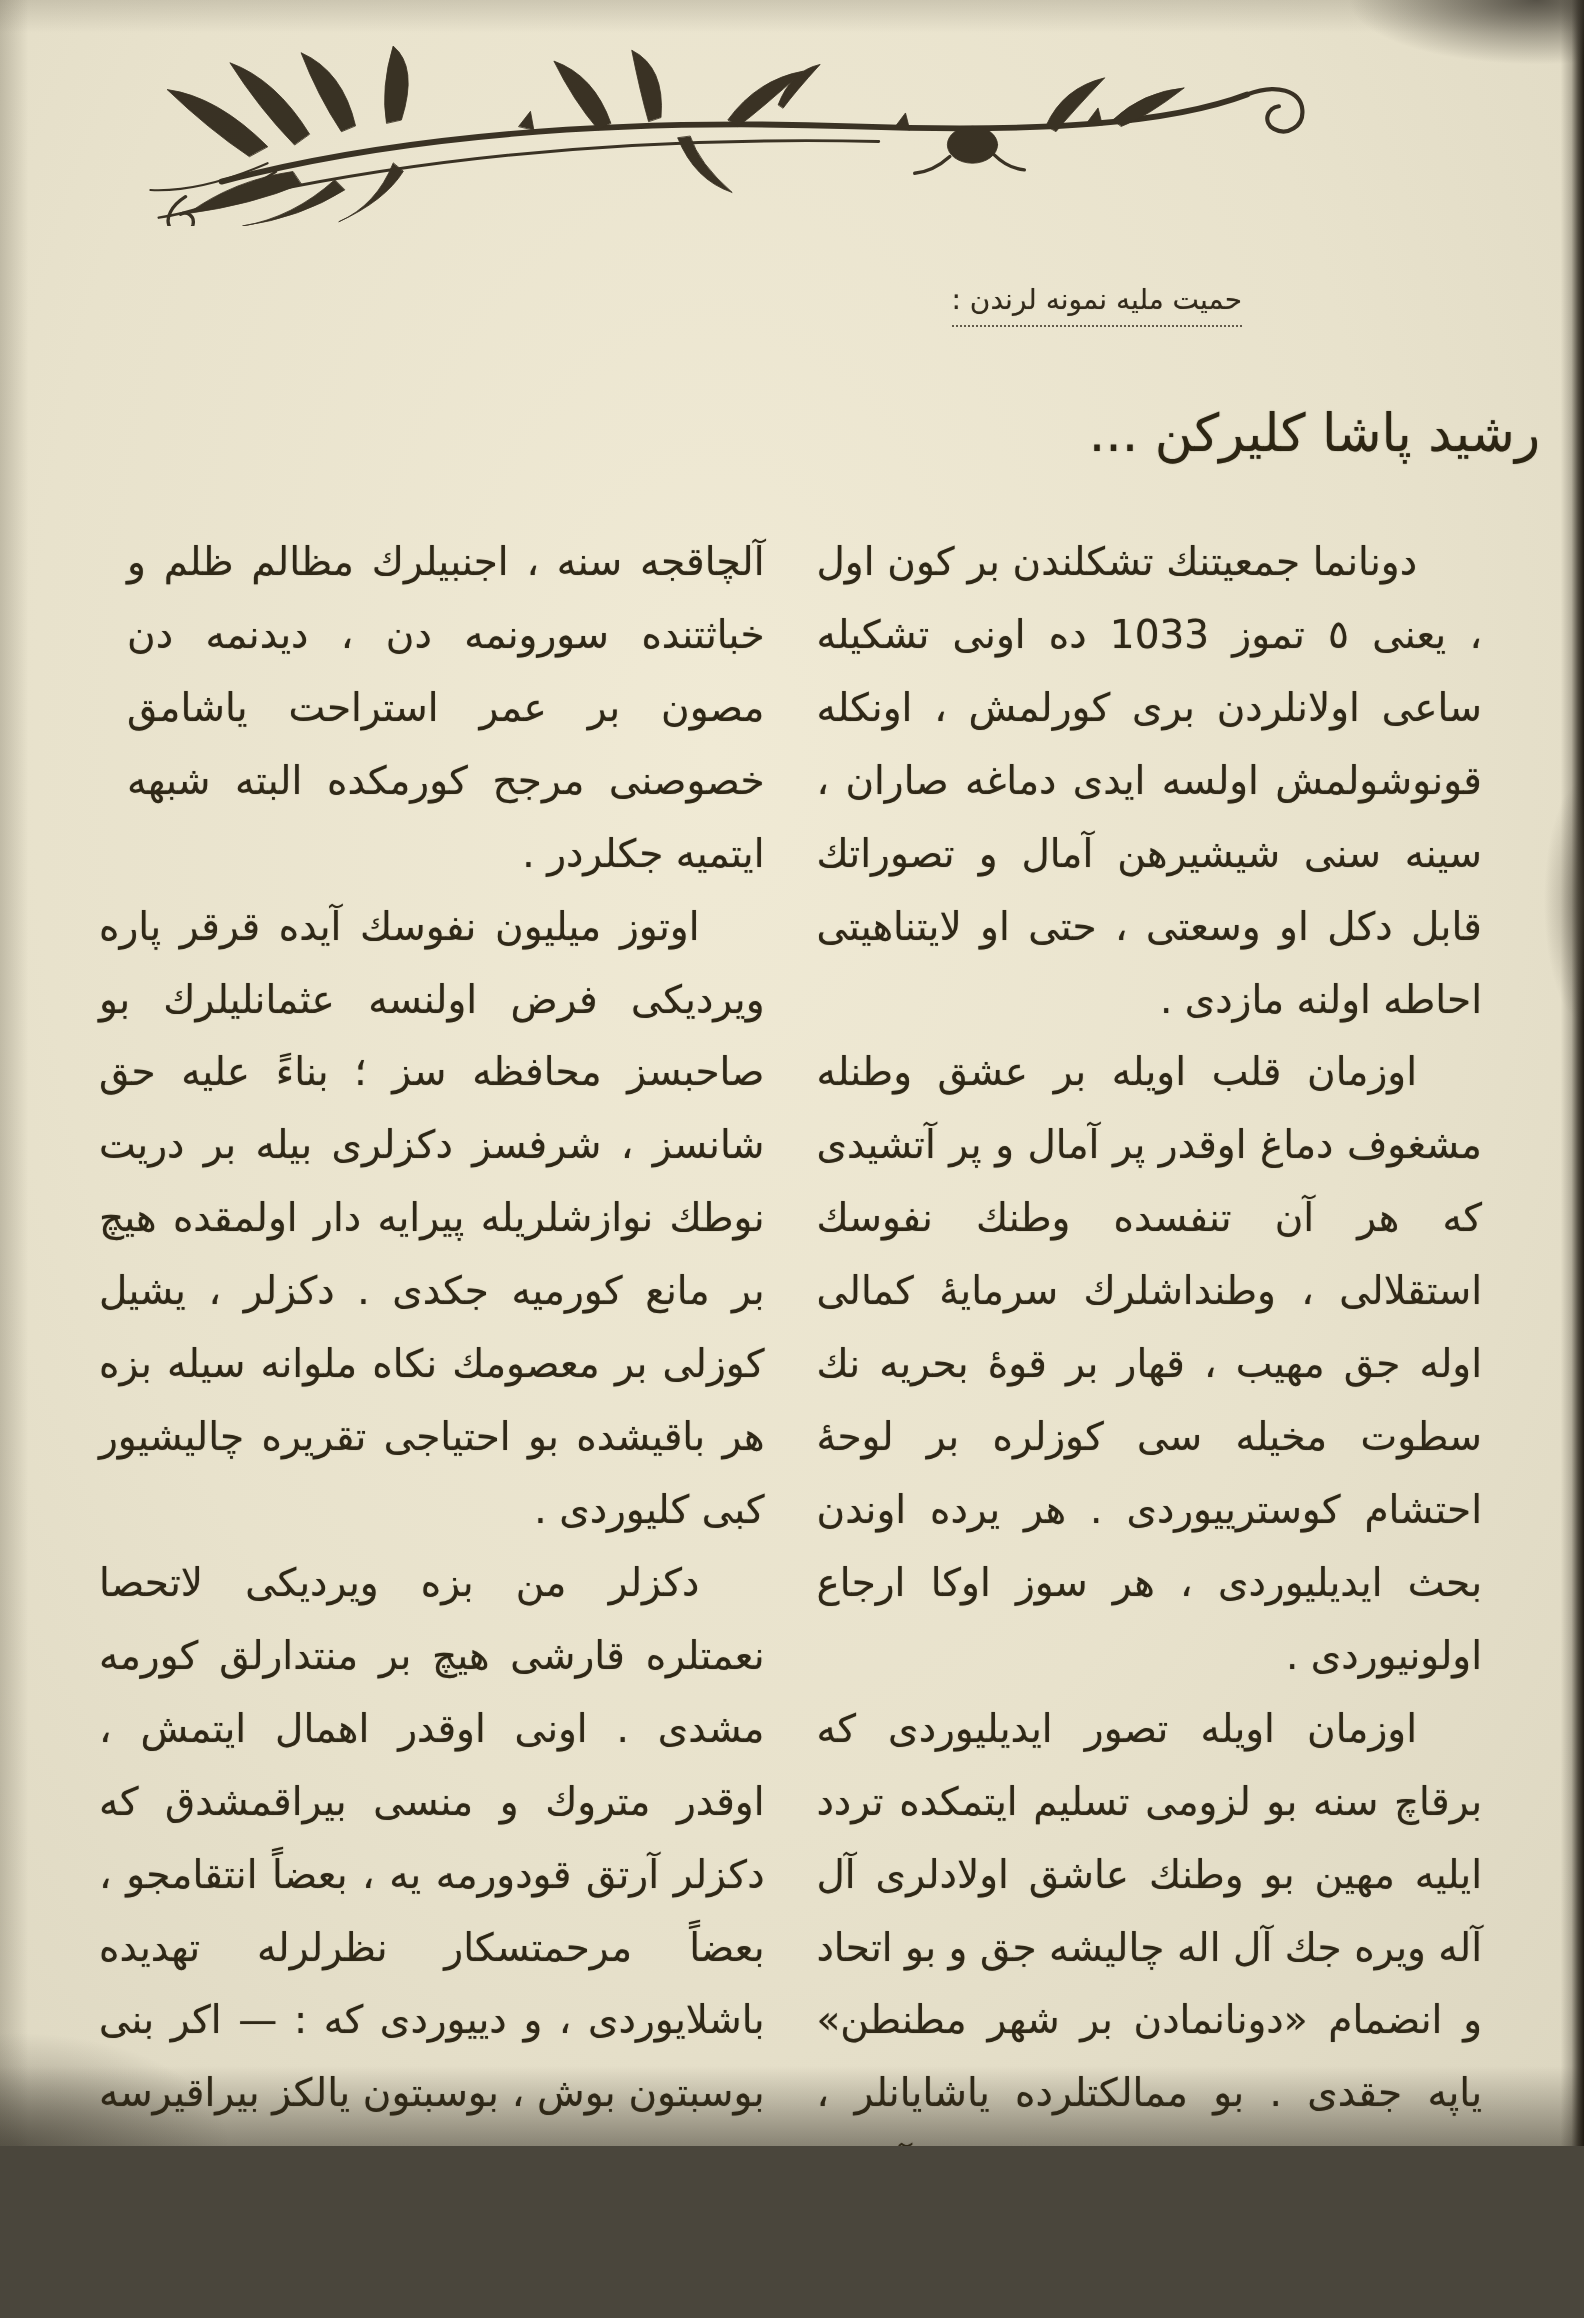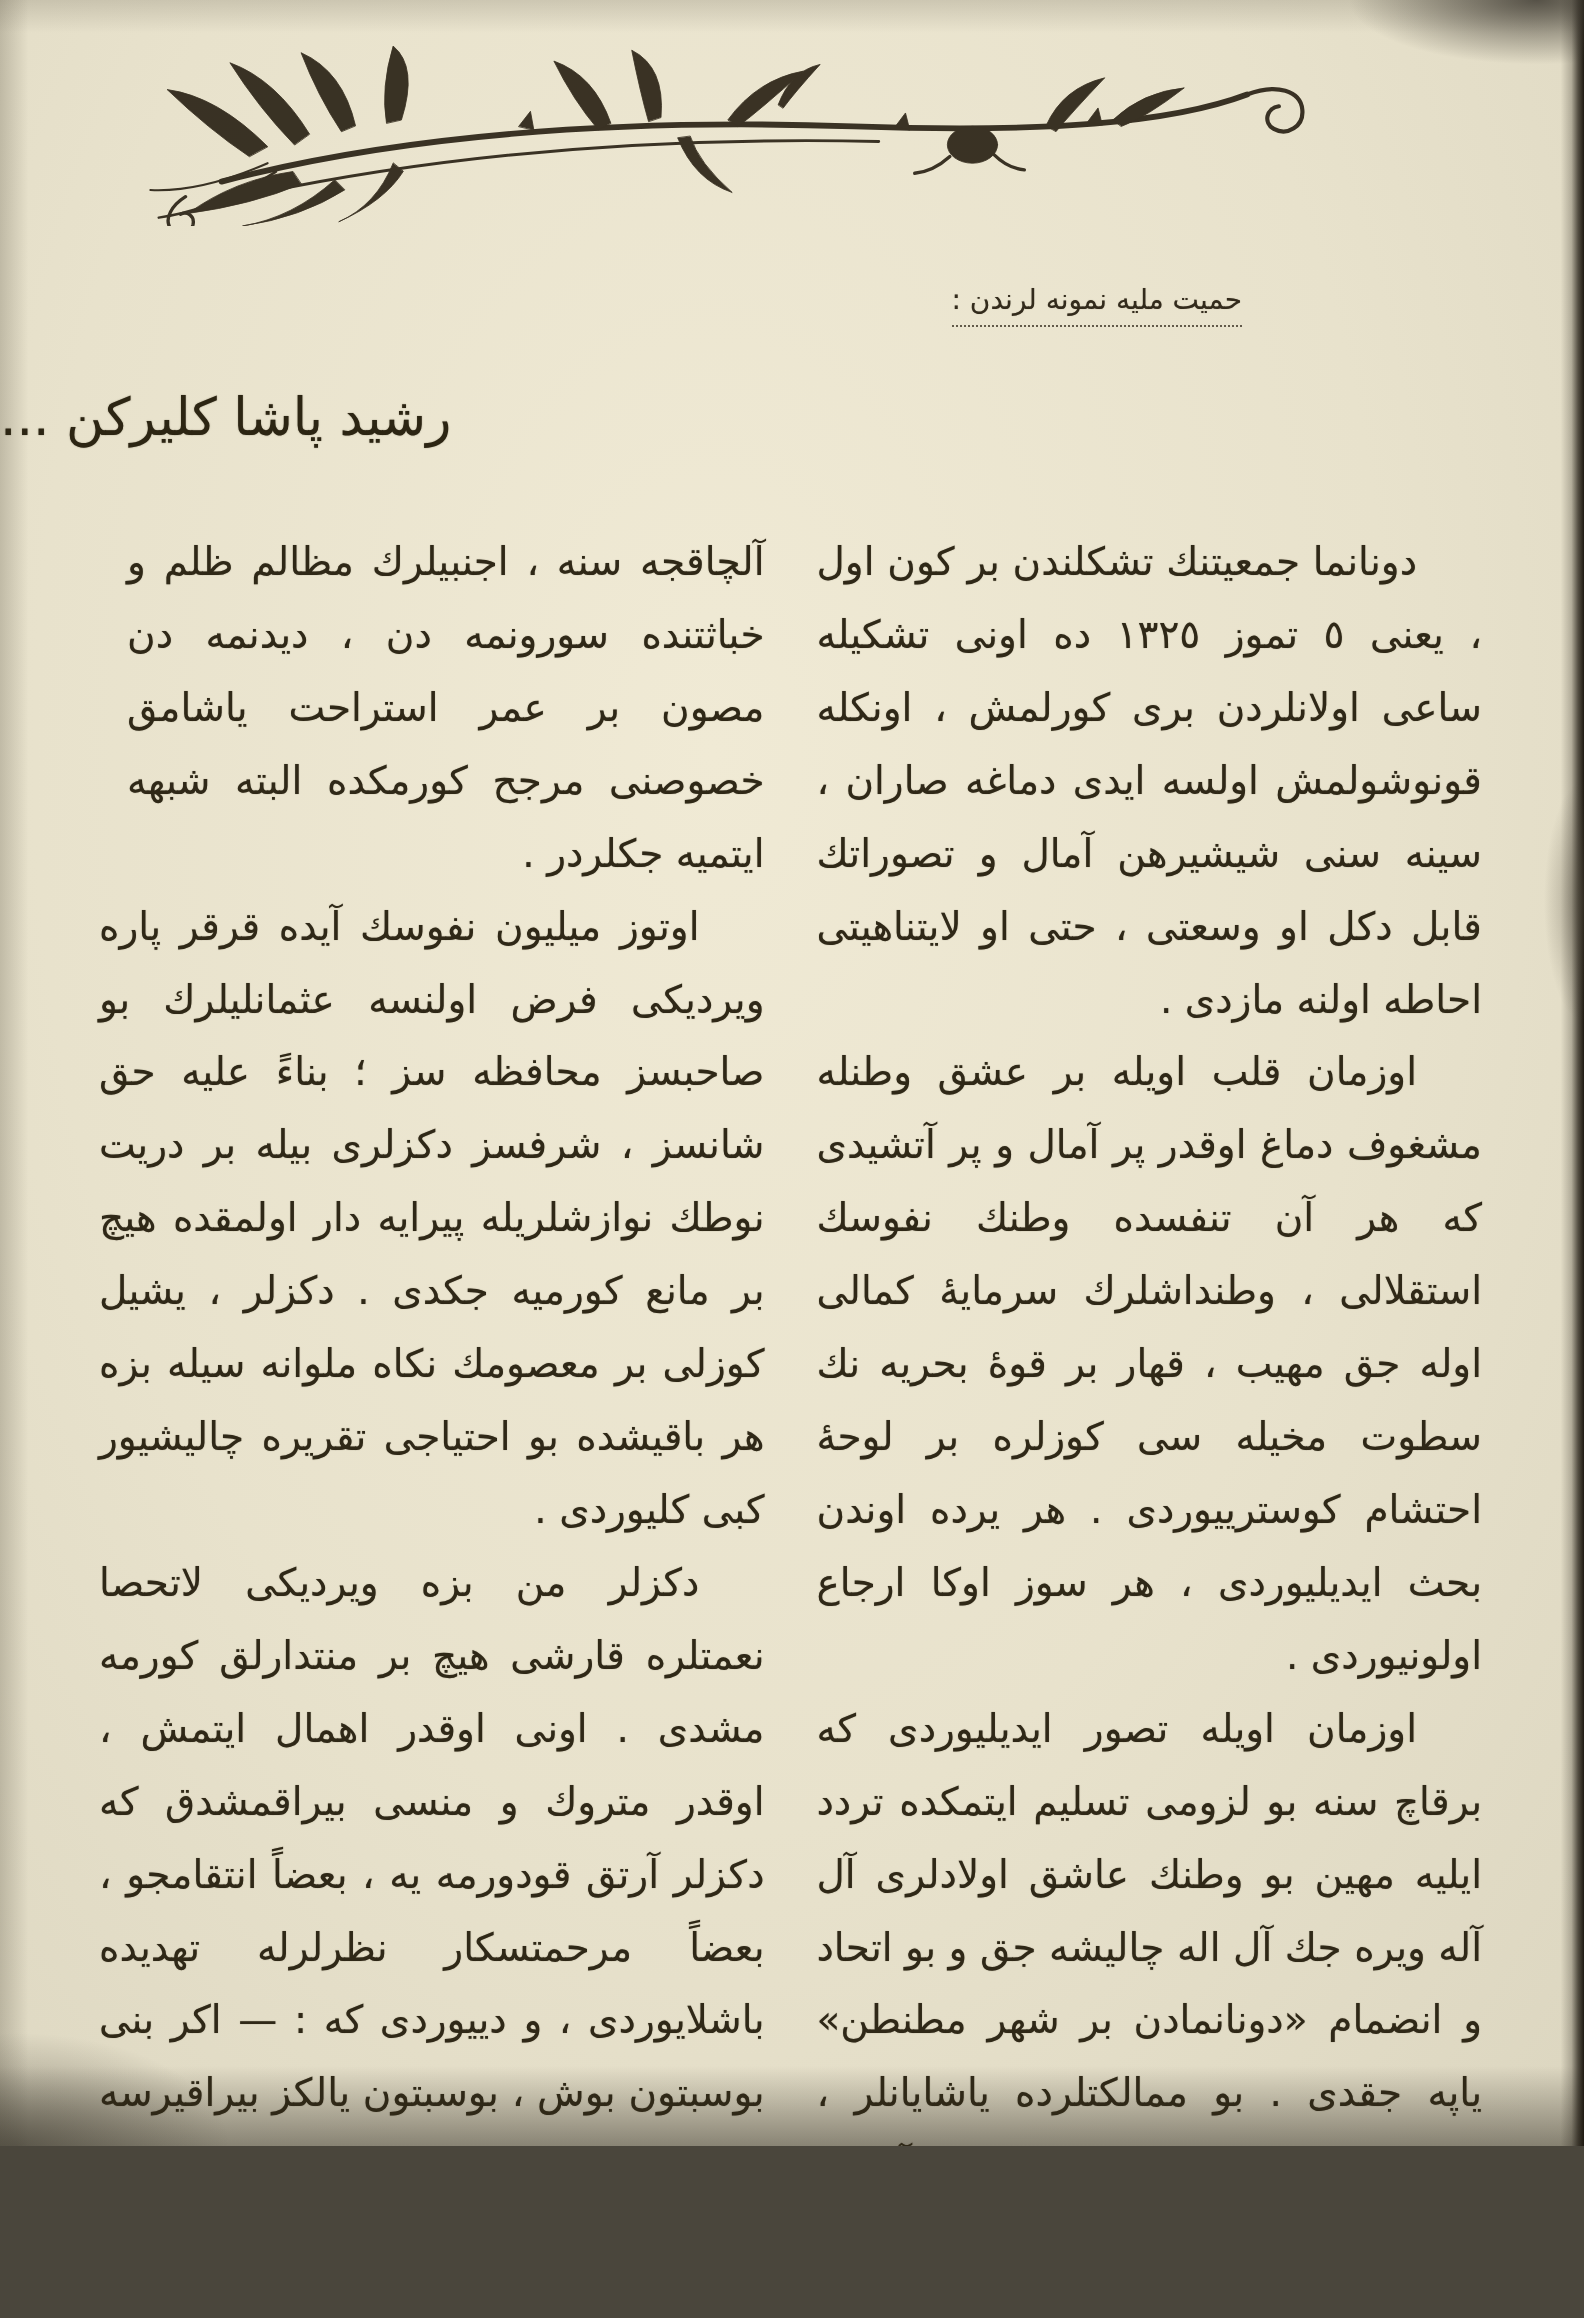--- a/index.html
+++ b/index.html
@@ -28,21 +28,21 @@
     position:absolute;top:283px;right:342px;
     direction:rtl;unicode-bidi:isolate;
     font-size:28px;line-height:1.2;
     color:#332b1c;
     padding-bottom:8.4px;
     border-bottom:2.5px dotted rgba(74,66,50,0.85);
     text-shadow:0 0 0.8px rgba(47,40,24,.45);
   }
   .title{
     position:absolute;top:387px;left:0;width:1524px;
-    margin:0;text-align:left;
+    margin:16px;text-align:right;
     direction:rtl;unicode-bidi:isolate;
     font-size:52px;font-weight:normal;
     color:#2c2513;
     text-shadow:0 0 1.3px rgba(44,37,19,.55);
   }
   .columns{
     position:absolute;top:526px;left:99px;right:102px;
     display:flex;direction:rtl;gap:52px;
   }
   .col{
@@ -102,21 +102,21 @@
     </g>
   </svg>
 
   <div class="category">حميت مليه نمونه لرندن :</div>
 
   <h1 class="title">رشيد پاشا كليركن ...</h1>
 
   <div class="columns">
 
     <div class="col">
-      <p>دونانما جمعيتنك تشكلندن بر كون اول ، يعنى ٥ تموز ١٣٢٥ ده اونى تشكيله ساعى اولانلردن برى كورلمش ، اونكله قونوشولمش اولسه ايدى دماغه صاران ، سينه سنى شيشيرهن آمال و تصوراتك قابل دكل او وسعتى ، حتى او لايتناهيتى احاطه اولنه مازدى .</p>
+      <p>دونانما جمعيتنك تشكلندن بر كون اول ، يعنى ٥ تموز 1033 ده اونى تشكيله ساعى اولانلردن برى كورلمش ، اونكله قونوشولمش اولسه ايدى دماغه صاران ، سينه سنى شيشيرهن آمال و تصوراتك قابل دكل او وسعتى ، حتى او لايتناهيتى احاطه اولنه مازدى .</p>
       <p>اوزمان قلب اويله بر عشق وطنله مشغوف دماغ اوقدر پر آمال و پر آتشيدى كه هر آن تنفسده وطنك نفوسك استقلالى ، وطنداشلرك سرمايهٔ كمالى اوله جق مهيب ، قهار بر قوهٔ بحريه نك سطوت مخيله سى كوزلره بر لوحهٔ احتشام كوسترييوردى . هر يرده اوندن بحث ايديليوردى ، هر سوز اوكا ارجاع اولونيوردى .</p>
       <p>اوزمان اويله تصور ايديليوردى كه برقاچ سنه بو لزومى تسليم ايتمكده تردد ايليه مهين بو وطنك عاشق اولادلرى آل آله ويره جك آل اله چاليشه جق و بو اتحاد و انضمام «دونانمادن بر شهر مطنطن» ياپه جقدى . بو ممالكتلرده ياشايانلر ، قازانانلر بوتون قازانجنى قات قات آرتيره جق ، وطنى دشمن پنچه لرندن ، يابانجى تعرضلرندن قوريوب بويله مدهش بر احتمال ايله محو و هبا اوله جق ناموسنى ، ثروتى حفظ و حراست ايليه جك قوى ، مهيب قلعه لرك دامان آسوده كيسنده هر انديشهٔ آتيدن بعيد ، ناموسزجه سنه ،</p>
     </div>
 
     <div class="col">
       <p class="no-indent">آلچاقجه سنه ، اجنبيلرك مظالم ظلم و خباثتنده سورونمه دن ، ديدنمه دن مصون بر عمر استراحت ياشامق خصوصنى مرجح كورمكده البته شبهه ايتميه جكلردر .</p>
       <p>اوتوز ميليون نفوسك آيده قرقر پاره ويرديكى فرض اولنسه عثمانليلرك بو صاحبسز محافظه سز ؛ بناءً عليه حق شانسز ، شرفسز دكزلرى بيله بر دريت نوطك نوازشلريله پيرايه دار اولمقده هيچ بر مانع كورميه جكدى . دكزلر ، يشيل كوزلى بر معصومك نكاه ملوانه سيله بزه هر باقيشده بو احتياجى تقريره چاليشيور كبى كليوردى .</p>
       <p>دكزلر من بزه ويرديكى لاتحصا نعمتلره قارشى هيچ بر منتدارلق كورمه مشدى . اونى اوقدر اهمال ايتمش ، اوقدر متروك و منسى بيراقمشدق كه دكزلر آرتق قودورمه يه ، بعضاً انتقامجو ، بعضاً مرحمتسكار نظرلرله تهديده باشلايوردى ، و دييوردى كه : — اكر بنى بوسبتون بوش ، بوسبتون يالكز بيراقيرسه كز سزى بسله مدن ، سزى يتيشديره جك عناصر قرايى استحصالدن عاجز قاليرم .</p>
       <p>صوكره علاوه ايدييوردى : — بن بونجه سنه لردر ايشته سزك منهج و خادمكزم ؛ سزه سنه لردن اول ويرديكم سوزده وفا ايدييورم؛</p>
     </div>

